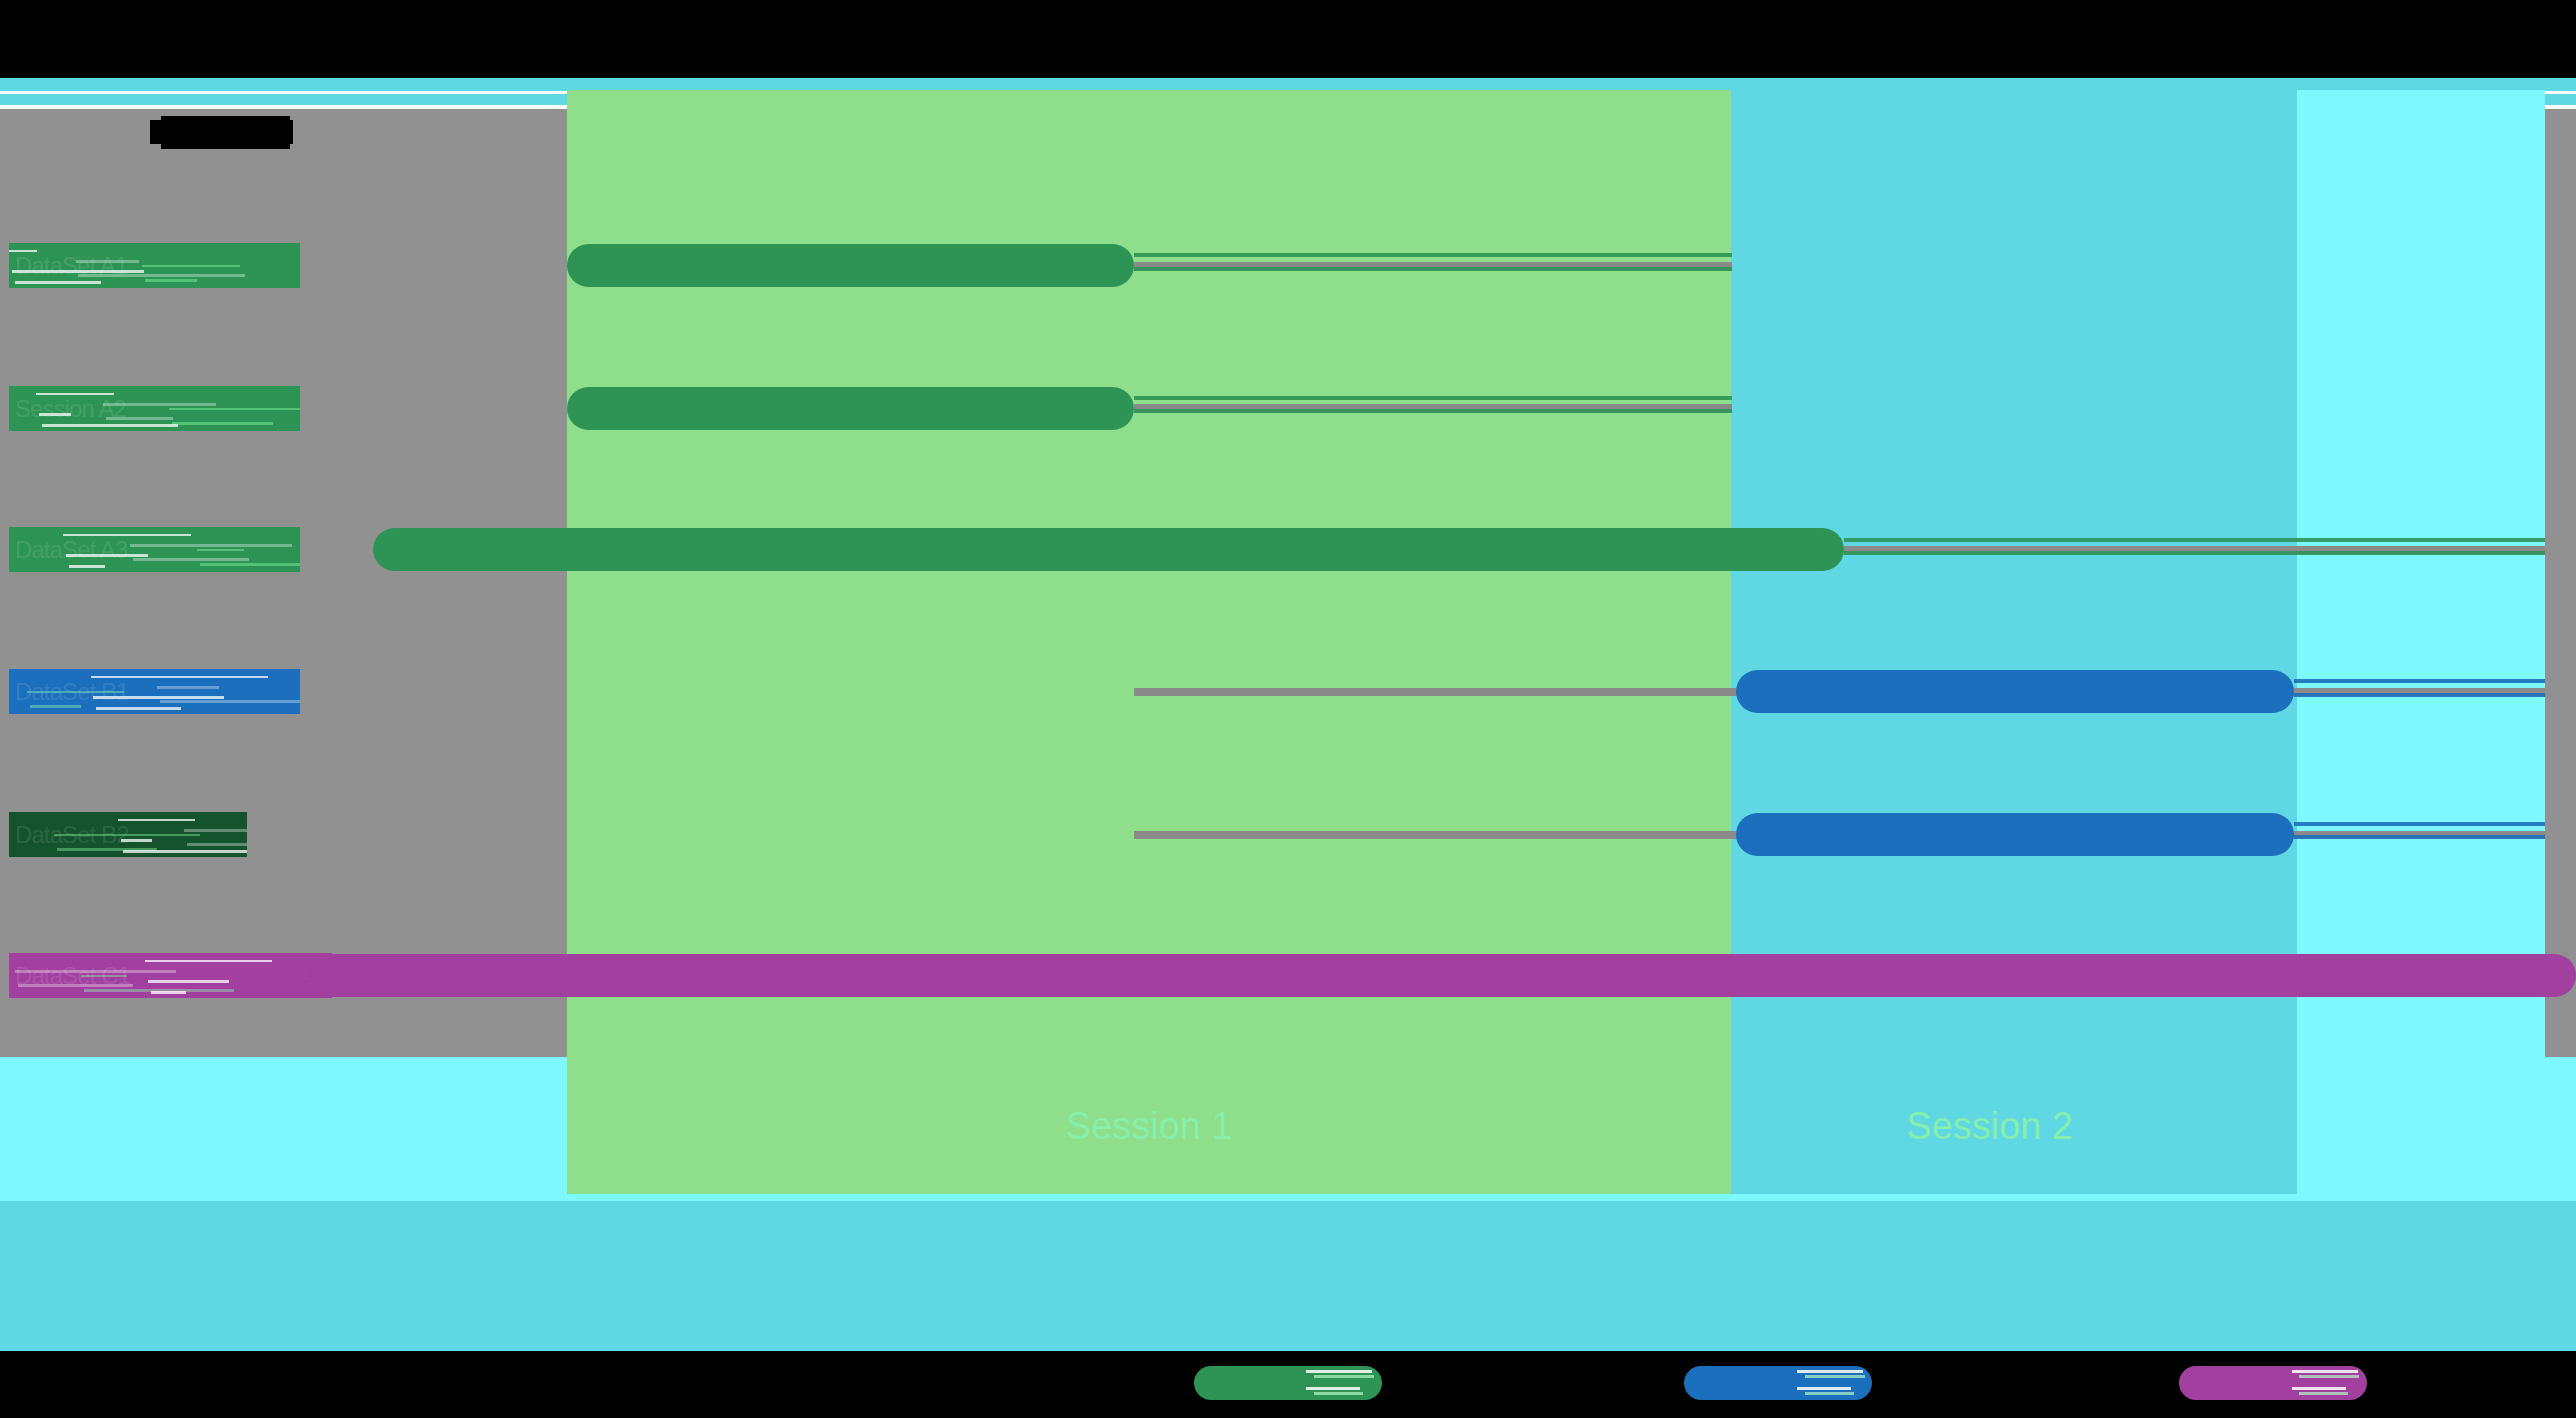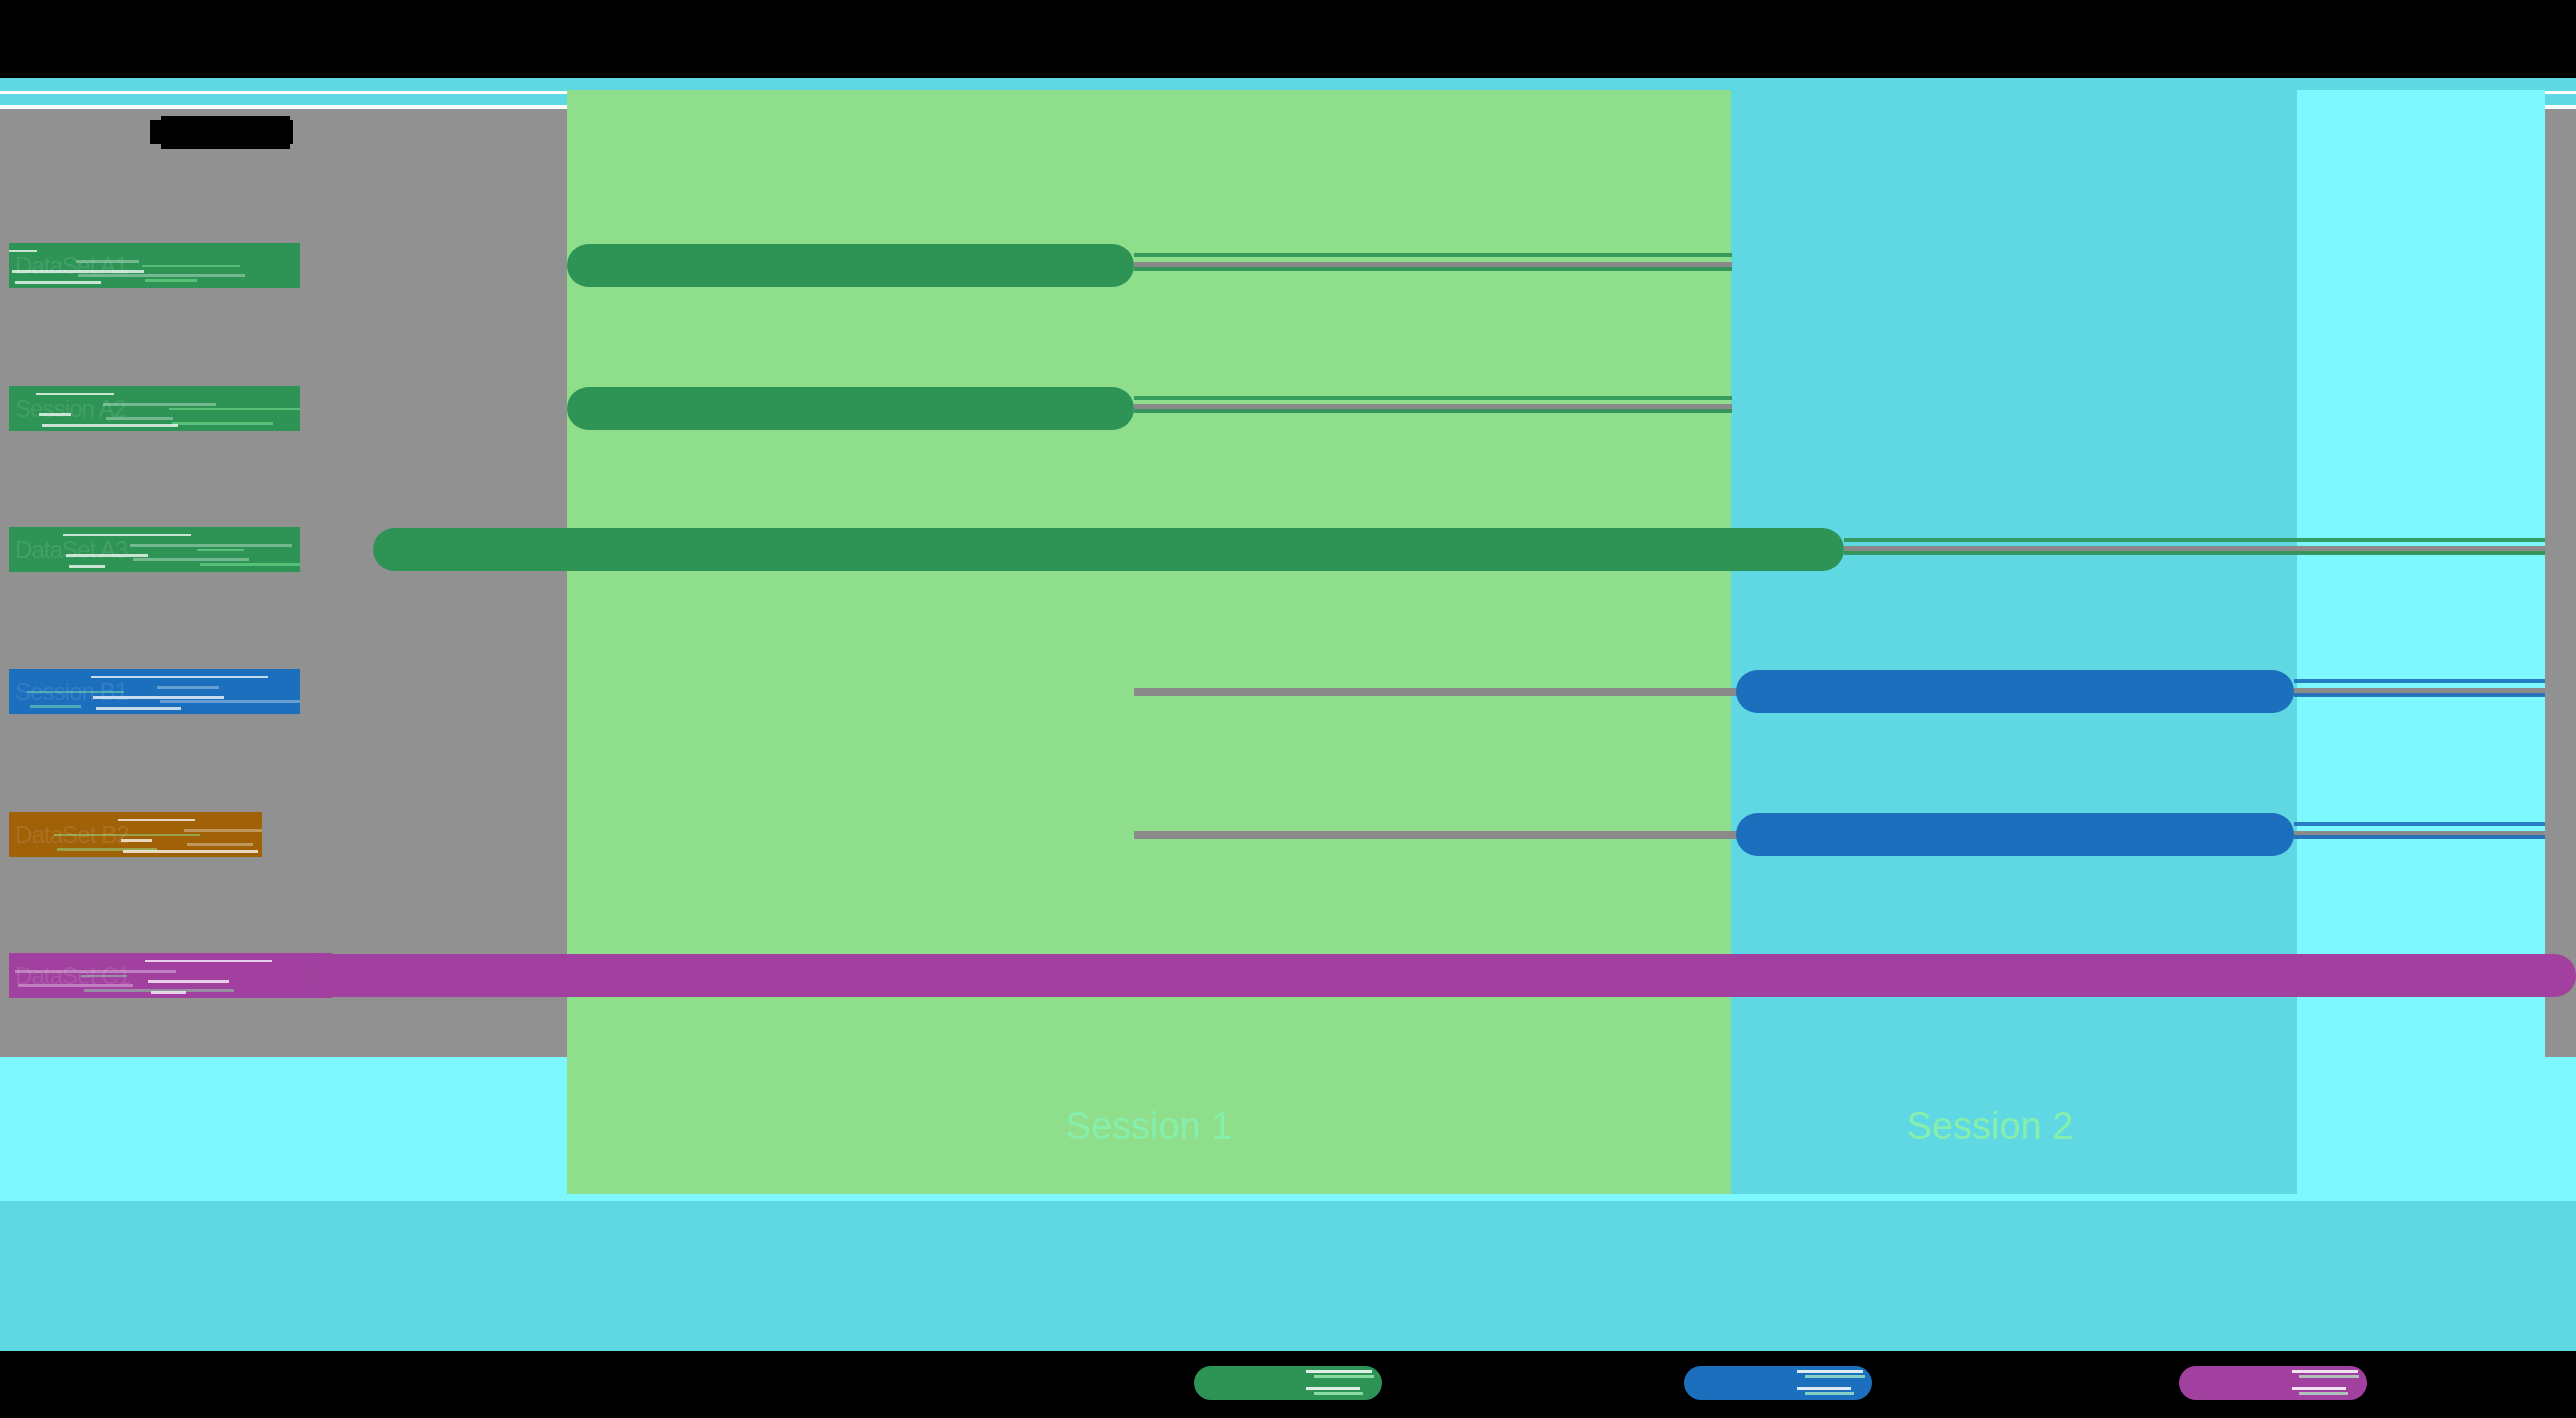--- a/index.html
+++ b/index.html
@@ -92,30 +92,30 @@
         <span class="glyphs">DataSet A3</span>
         <span class="scan" style="top: 6.6px; left: 54px; width: 128px; background: rgb(255, 255, 255);"></span>
         <span class="scan" style="top: 17px; left: 121px; width: 162px; background: rgba(255, 255, 255, 0.45);"></span>
         <span class="scan" style="top: 21.6px; left: 188px; width: 47px; background: rgba(140, 255, 170, 0.55);"></span>
         <span class="scan" style="top: 27px; left: 57px; width: 82px; background: rgb(255, 255, 255);"></span>
         <span class="scan" style="top: 31px; left: 124px; width: 116px; background: rgba(255, 255, 255, 0.45);"></span>
         <span class="scan" style="top: 36px; left: 191px; width: 151px; background: rgba(140, 255, 170, 0.55);"></span>
         <span class="scan" style="top: 38px; left: 60px; width: 36px; background: rgb(255, 255, 255);"></span>
       </div>
       <div class="ylabel" style="left: 9.4px; top: 669px; width: 291px; background: rgb(28, 111, 189);">
-        <span class="glyphs">Session B1</span>
+        <span class="glyphs">DataSet B1</span>
         <span class="scan" style="top: 6.6px; left: 82px; width: 177px; background: rgb(255, 255, 255);"></span>
         <span class="scan" style="top: 17px; left: 148px; width: 62px; background: rgba(255, 255, 255, 0.45);"></span>
         <span class="scan" style="top: 21.6px; left: 18px; width: 97px; background: rgba(140, 255, 170, 0.55);"></span>
         <span class="scan" style="top: 27px; left: 84px; width: 131px; background: rgb(255, 255, 255);"></span>
         <span class="scan" style="top: 31px; left: 151px; width: 166px; background: rgba(255, 255, 255, 0.45);"></span>
         <span class="scan" style="top: 36px; left: 20.6px; width: 51px; background: rgba(140, 255, 170, 0.55);"></span>
         <span class="scan" style="top: 38px; left: 87px; width: 85px; background: rgb(255, 255, 255);"></span>
       </div>
-      <div class="ylabel" style="left: 9.4px; top: 812px; width: 238px; background: #a16207; padding-left: 15px;">
+      <div class="ylabel" style="left: 9.4px; top: 812px; width: 238px; background: #14532d;">
         <span class="glyphs">DataSet B2</span>
         <span class="scan" style="top: 6.6px; left: 109px; width: 77px; background: rgb(255, 255, 255);"></span>
         <span class="scan" style="top: 17px; left: 175px; width: 112px; background: rgba(255, 255, 255, 0.45);"></span>
         <span class="scan" style="top: 21.6px; left: 45px; width: 146px; background: rgba(140, 255, 170, 0.55);"></span>
         <span class="scan" style="top: 27px; left: 112px; width: 31px; background: rgb(255, 255, 255);"></span>
         <span class="scan" style="top: 31px; left: 178px; width: 66px; background: rgba(255, 255, 255, 0.45);"></span>
         <span class="scan" style="top: 36px; left: 48px; width: 100px; background: rgba(140, 255, 170, 0.55);"></span>
         <span class="scan" style="top: 38px; left: 114px; width: 135px; background: rgb(255, 255, 255);"></span>
       </div>
       <div class="ylabel" style="left: 9.4px; top: 953px; width: 323px; background: rgb(161, 64, 159);">

